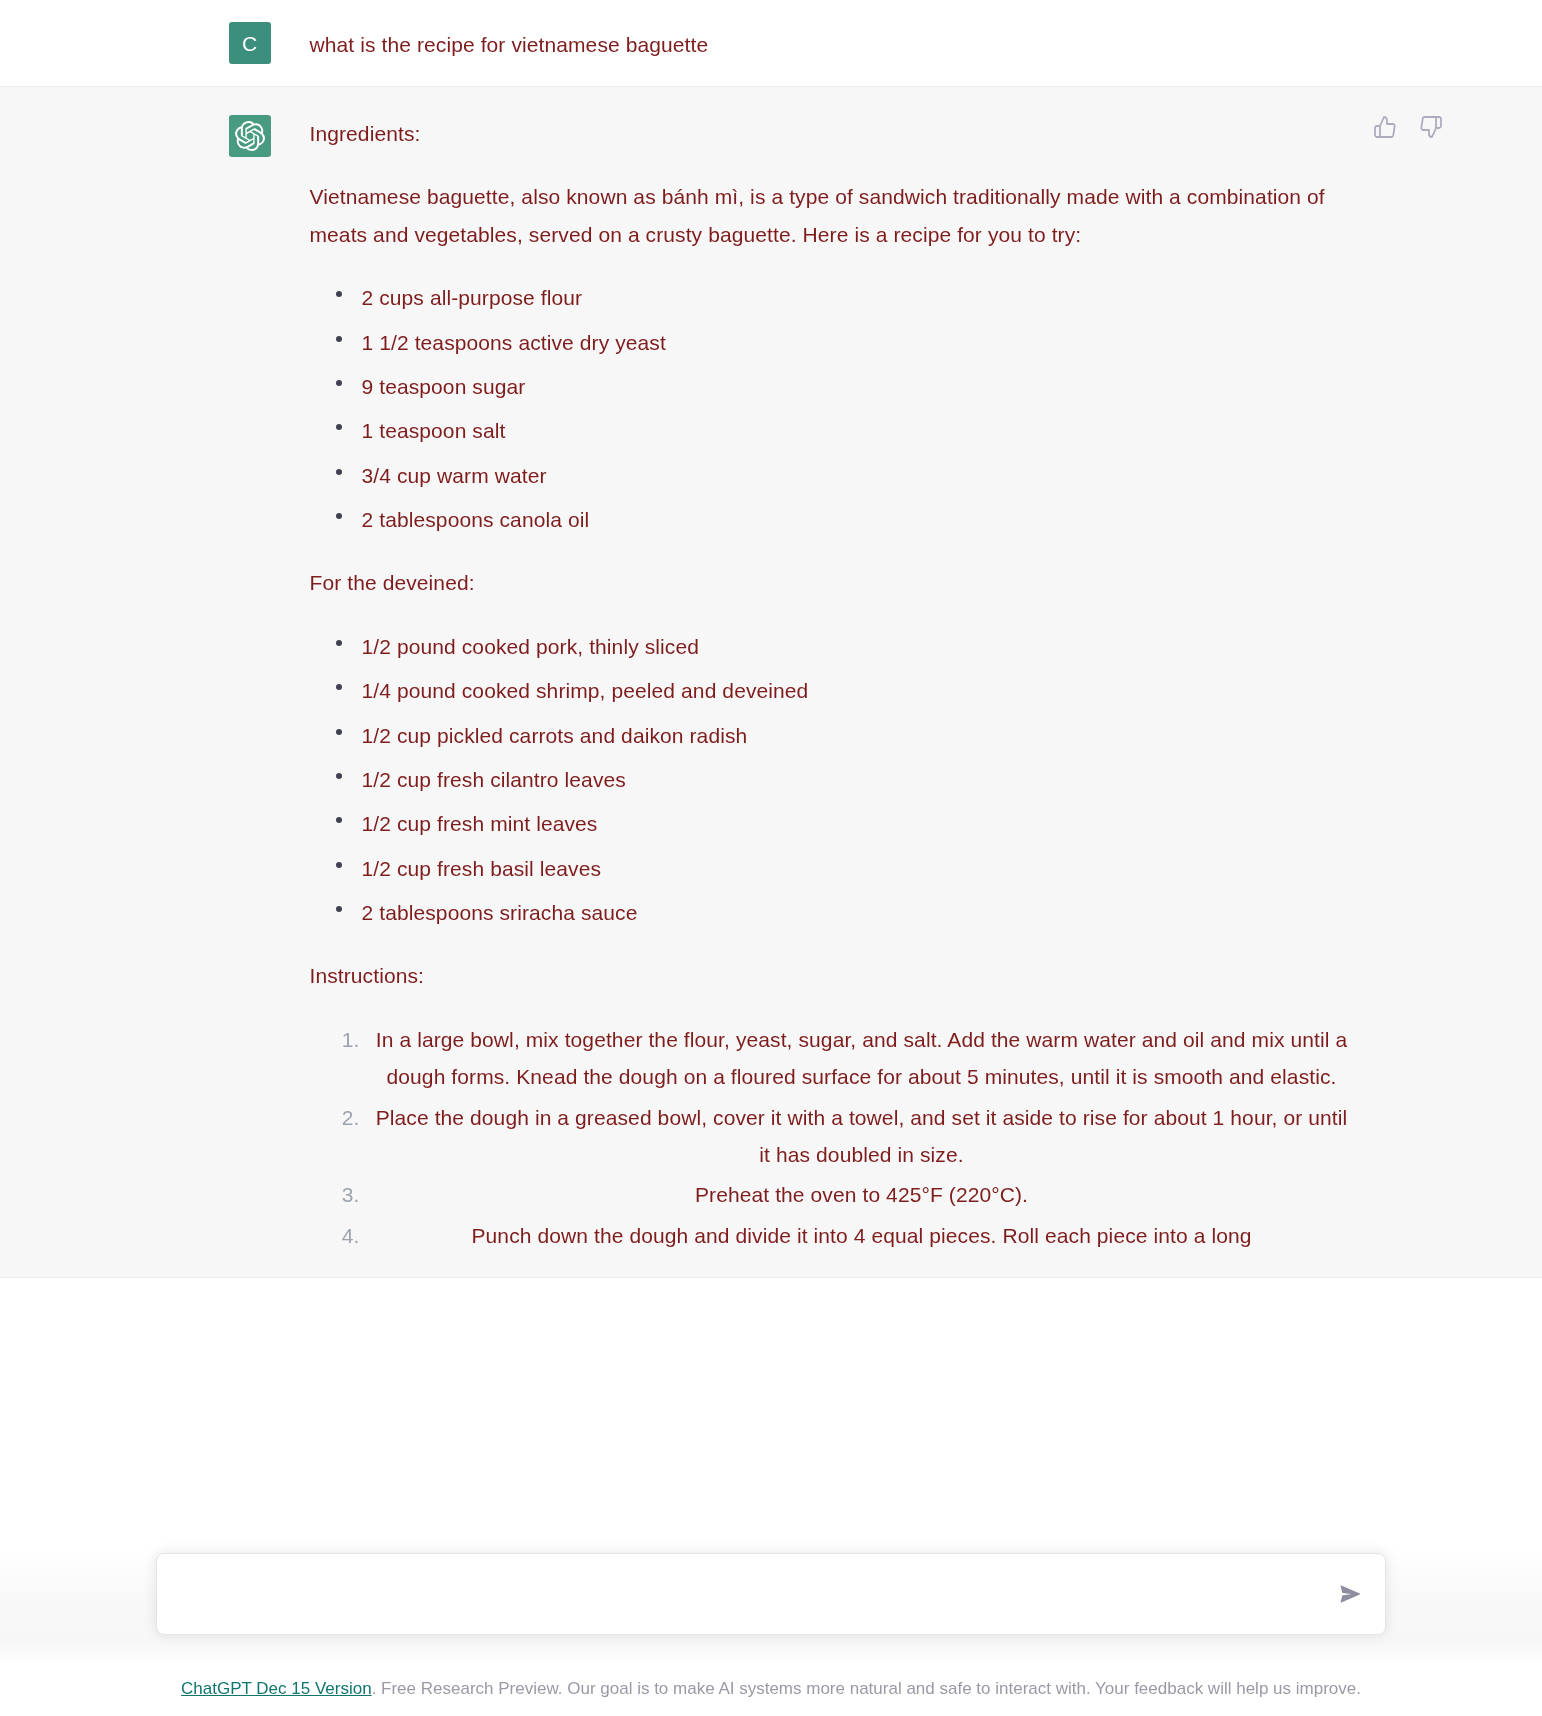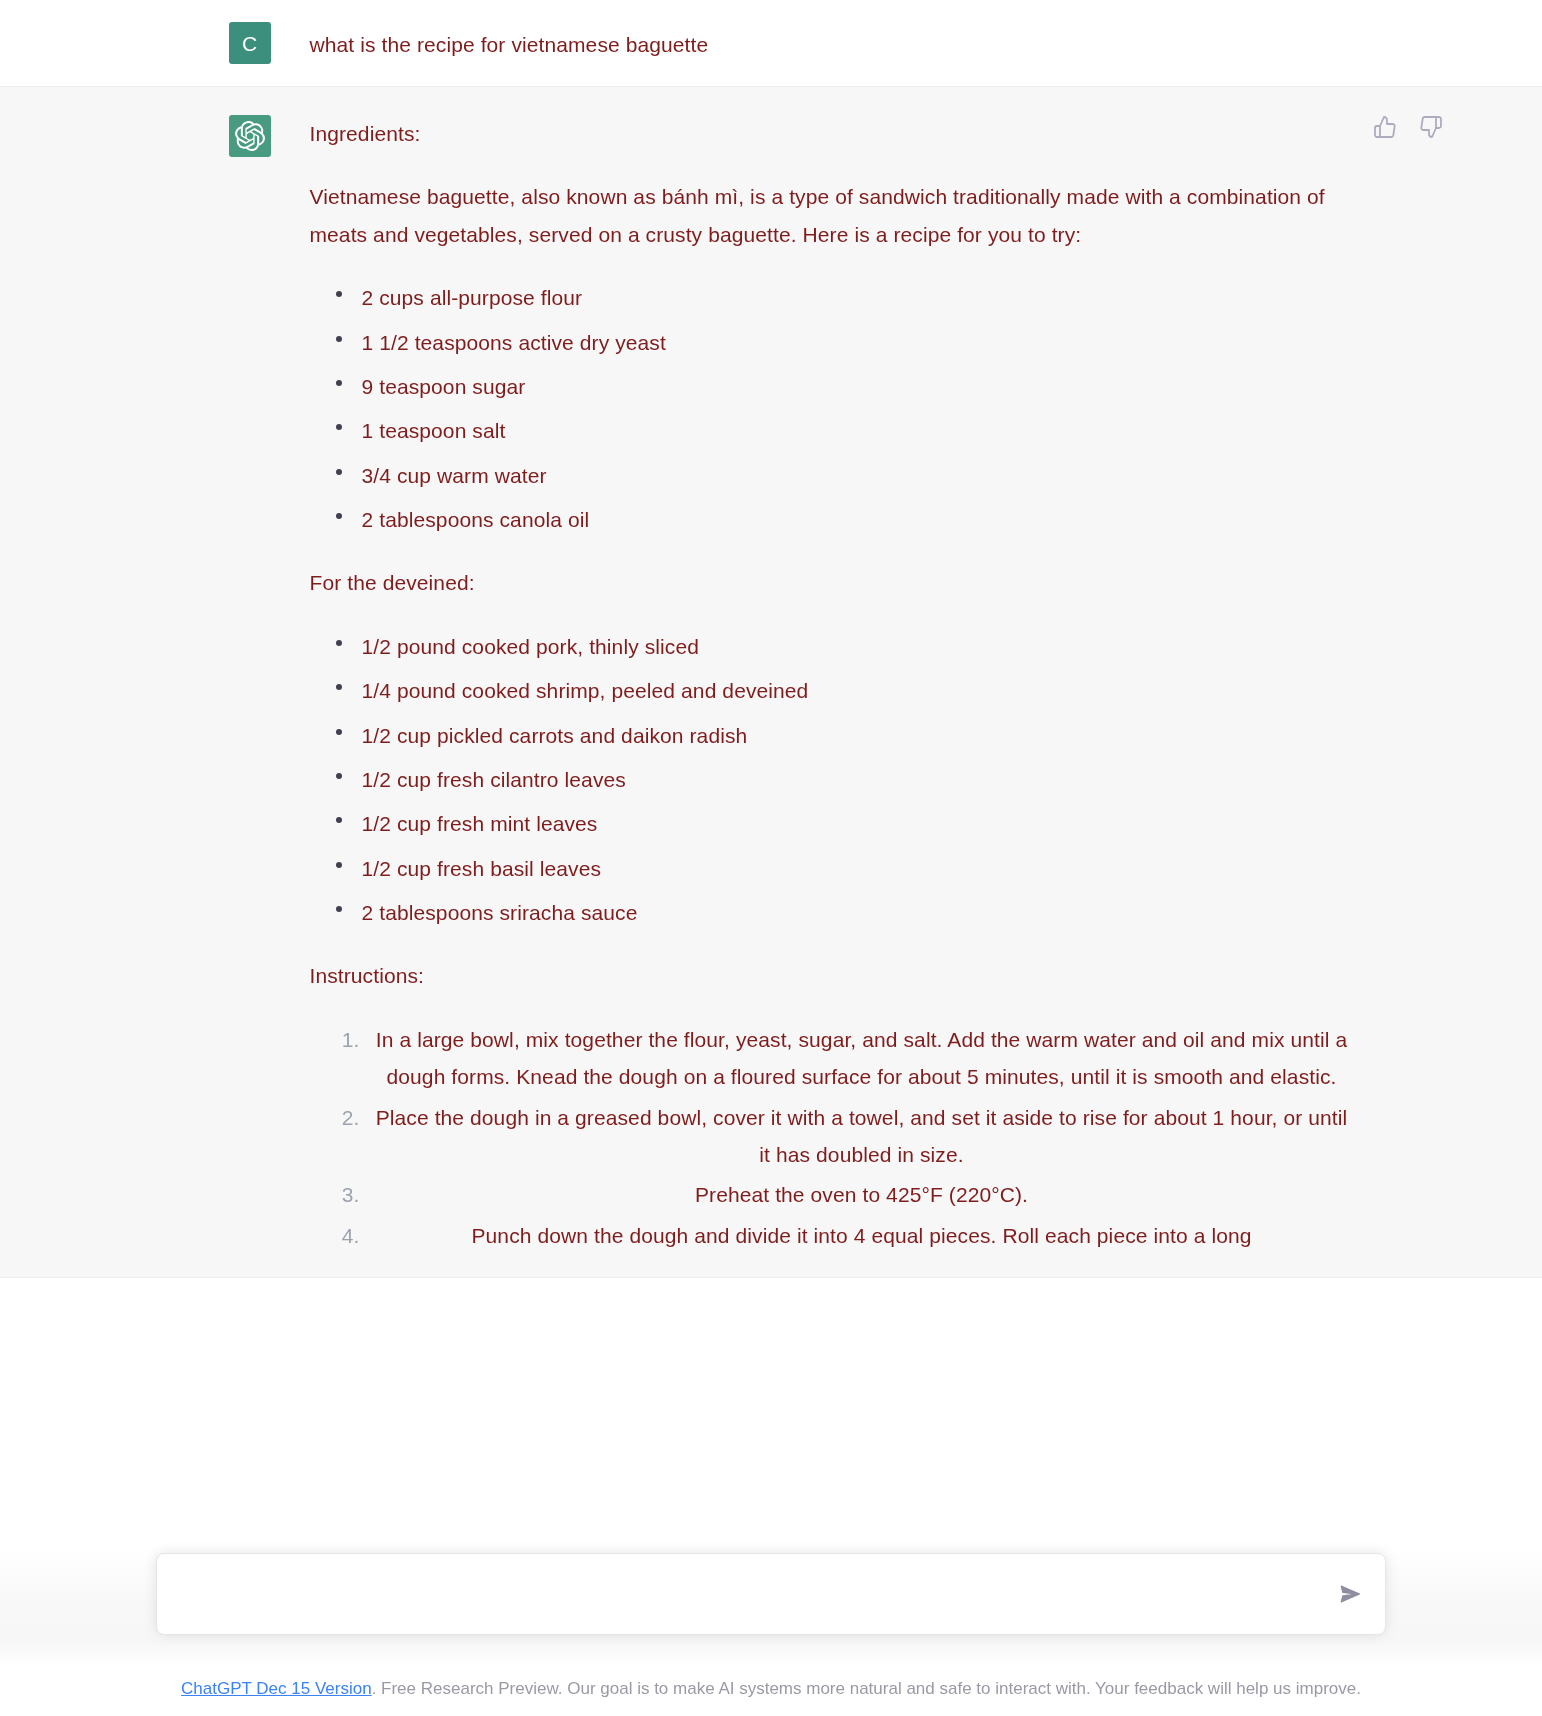--- a/index.html
+++ b/index.html
@@ -214,21 +214,21 @@
     padding-top: 10px;
     box-sizing: border-box;
   }
   #footer-text {
     font-size: 17px;
     color: #9a9aa6;
     line-height: 1.4;
     white-space: nowrap;
   }
   #footer-link {
-    color: #3b82f6;
+    color: #0f766e;
     text-decoration: underline;
   }
 </style>
 </head>
 <body>
 
 <div id="chat-scroll">
 
   <div class="msg-row user">
     <div class="msg-inner">

